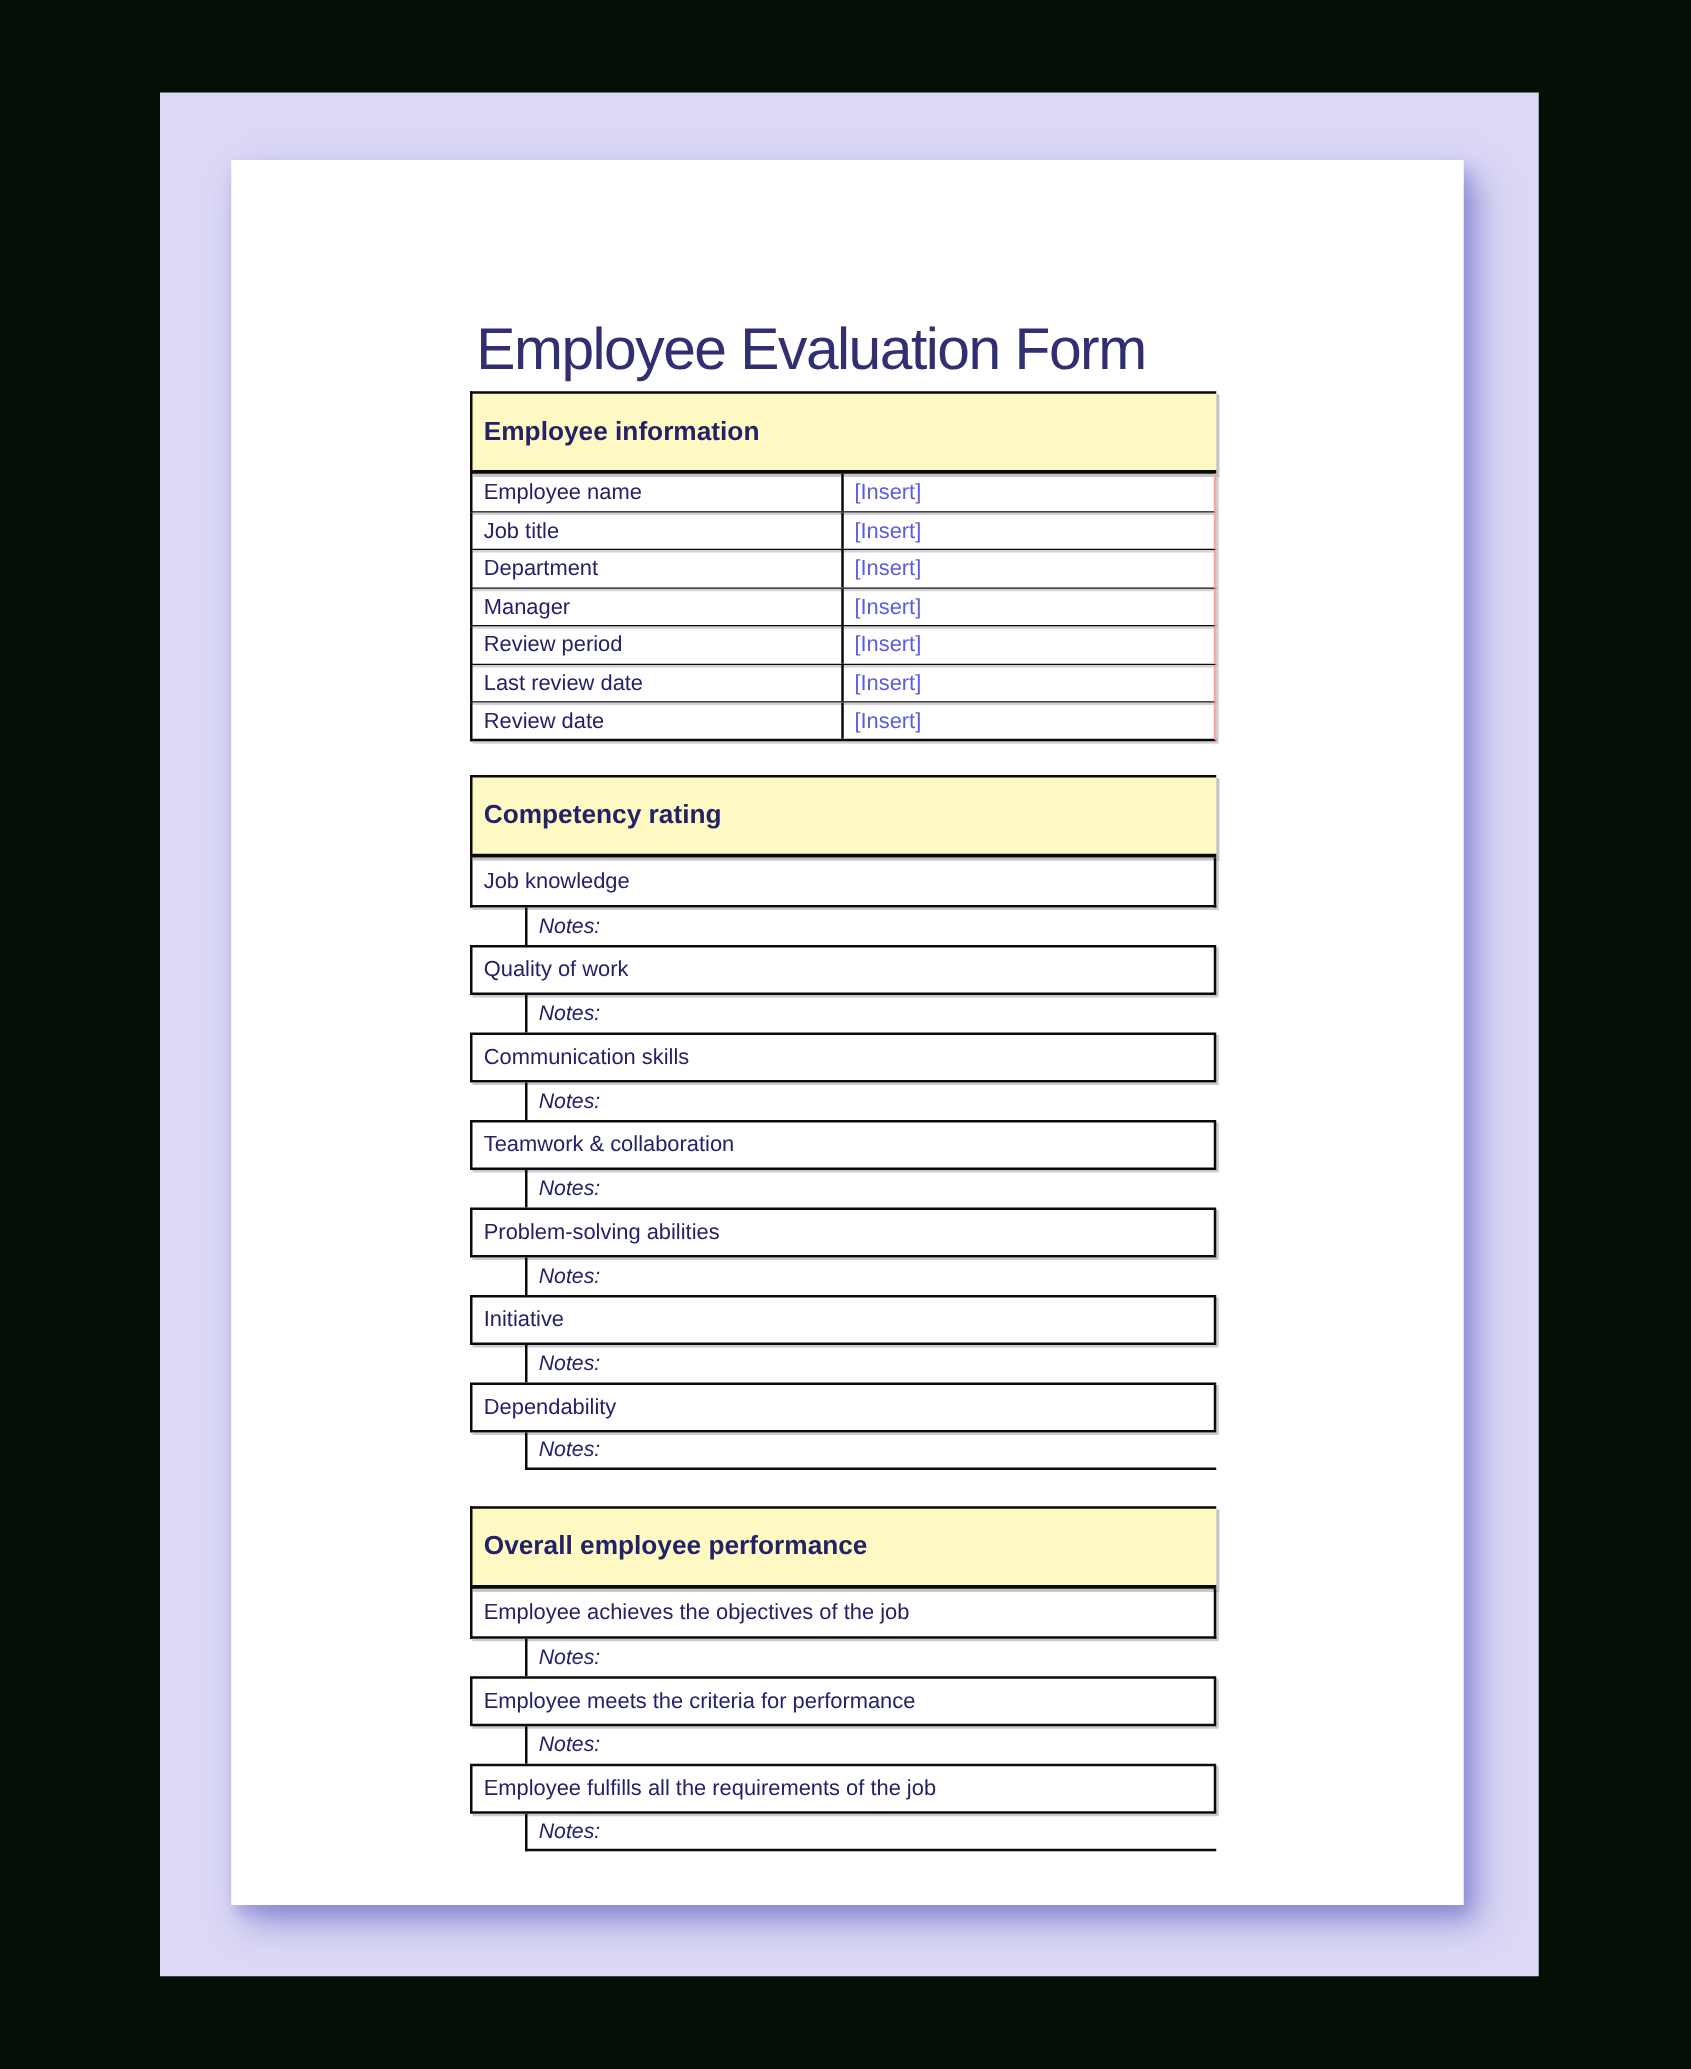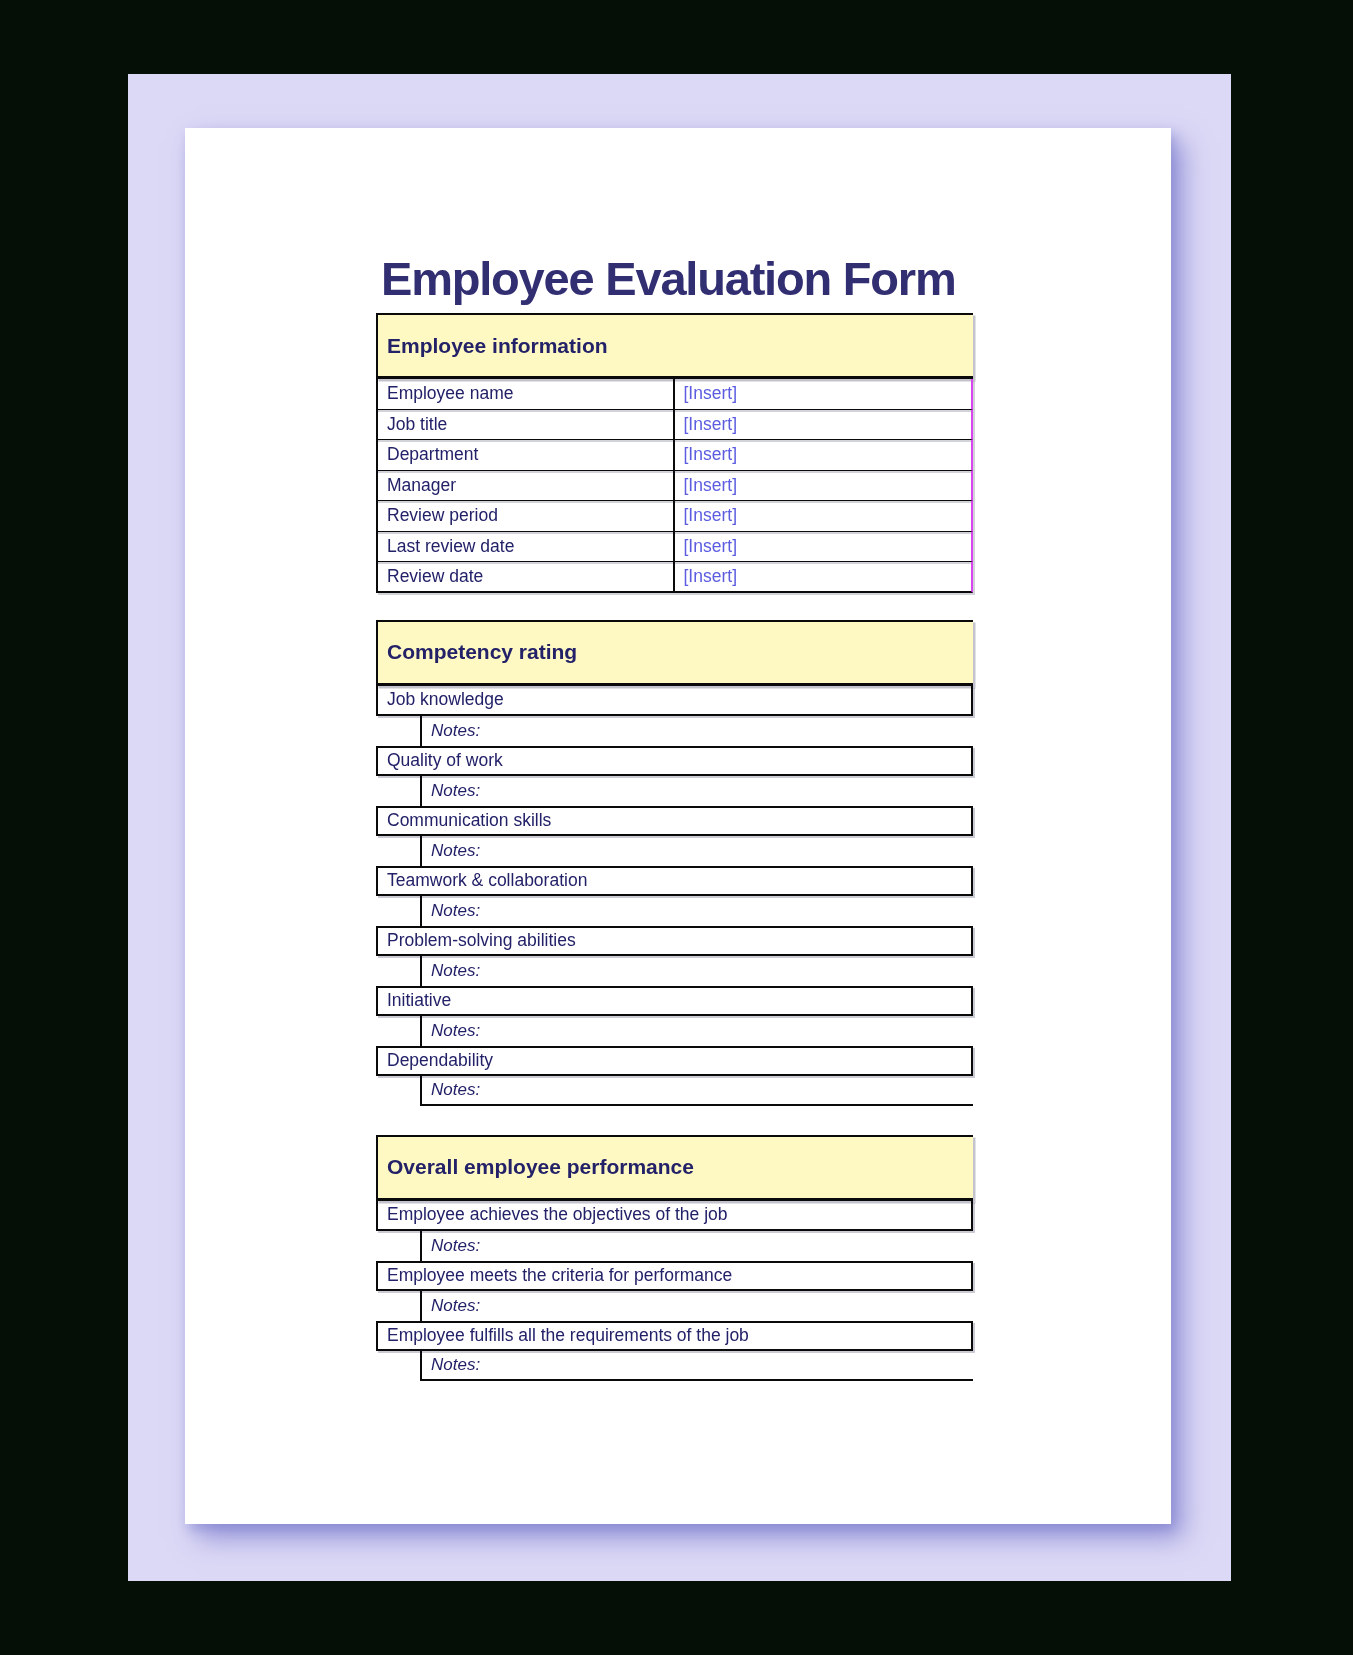--- a/index.html
+++ b/index.html
@@ -24,21 +24,21 @@
     position: absolute;
     left: 57px; top: 54px;
     width: 986px; height: 1396px;
     background: #ffffff;
     box-shadow: 12px 14px 26px rgba(112,112,200,0.65), 4px 6px 10px rgba(112,112,200,0.35);
   }
   .doc-title {
     position: absolute;
     left: 196px; top: 92px;
     font-size: 47px;
-    font-weight: 700;
+    font-weight: 400;
     letter-spacing: -1.2px;
     color: #322e72;
     white-space: nowrap;
   }
   .tables {
     position: absolute;
     left: 191px; top: 185px;
     width: 597px;
   }
   .section { width: 597px; }
@@ -56,21 +56,21 @@
     font-size: 21px;
     font-weight: 700;
     color: #232168;
   }
   
   .info-row {
     box-sizing: border-box;
     display: flex;
     height: 30.5px;
     border-left: 2px solid #0a0a0a;
-    border-right: 2px solid #d946ef;
+    border-right: 2px solid #fca5a5;
     border-bottom: 1.5px solid #0a0a0a;
     box-shadow: 2px 2px 0 rgba(105,105,130,0.30);
   }
   .info-row.last { border-bottom-width: 2.5px; }
   .info-label {
     box-sizing: border-box;
     width: 50%;
     border-right: 2px solid #0a0a0a;
     display: flex; align-items: center;
     padding-left: 9px;
@@ -82,21 +82,21 @@
     display: flex; align-items: center;
     padding-left: 9px;
     font-size: 17.5px;
     color: #5b5ce0;
   }
   
   .gap27 { margin-top: 27px; }
   .gap29 { margin-top: 29px; }
   .comp-row {
     box-sizing: border-box;
-    height: 30px;
+    height: 40px;
     border-left: 2px solid #0a0a0a;
     border-right: 2px solid #0a0a0a;
     border-bottom: 2px solid #0a0a0a;
     border-top: 2px solid #0a0a0a;
     display: flex; align-items: center;
     padding-left: 9px;
     font-size: 17.5px;
     color: #232168;
     box-shadow: 2px 2px 0 rgba(105,105,130,0.35);
   }

